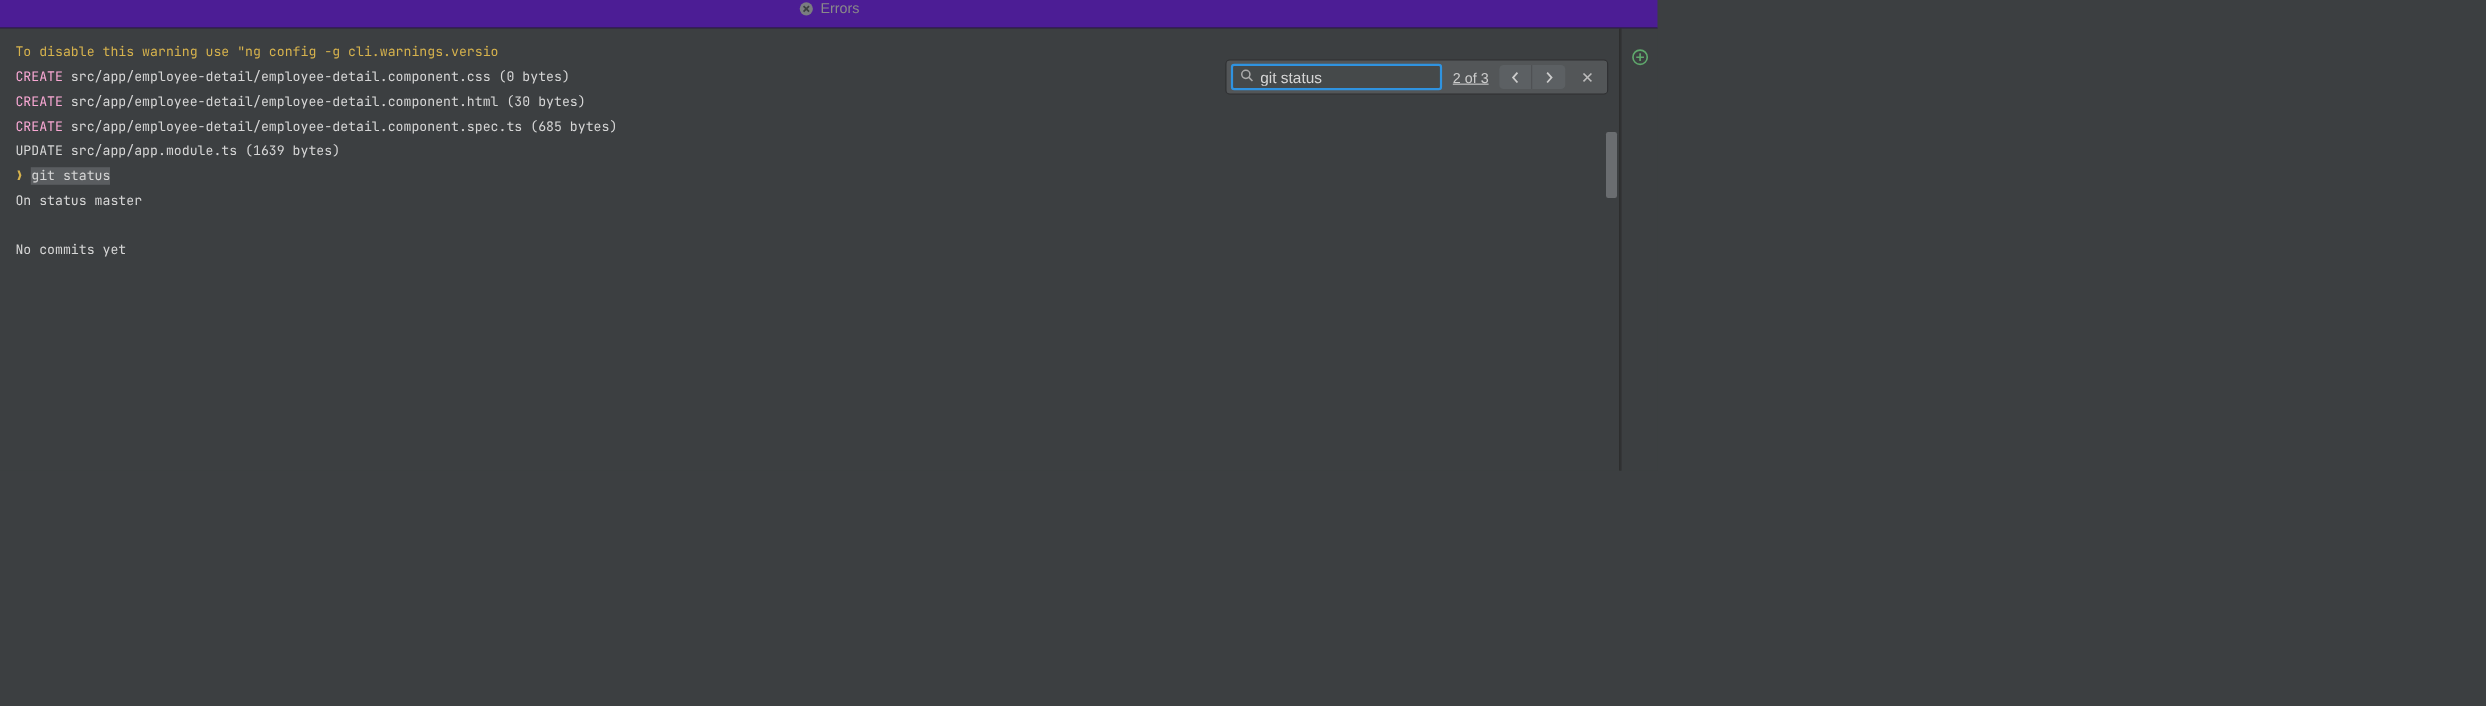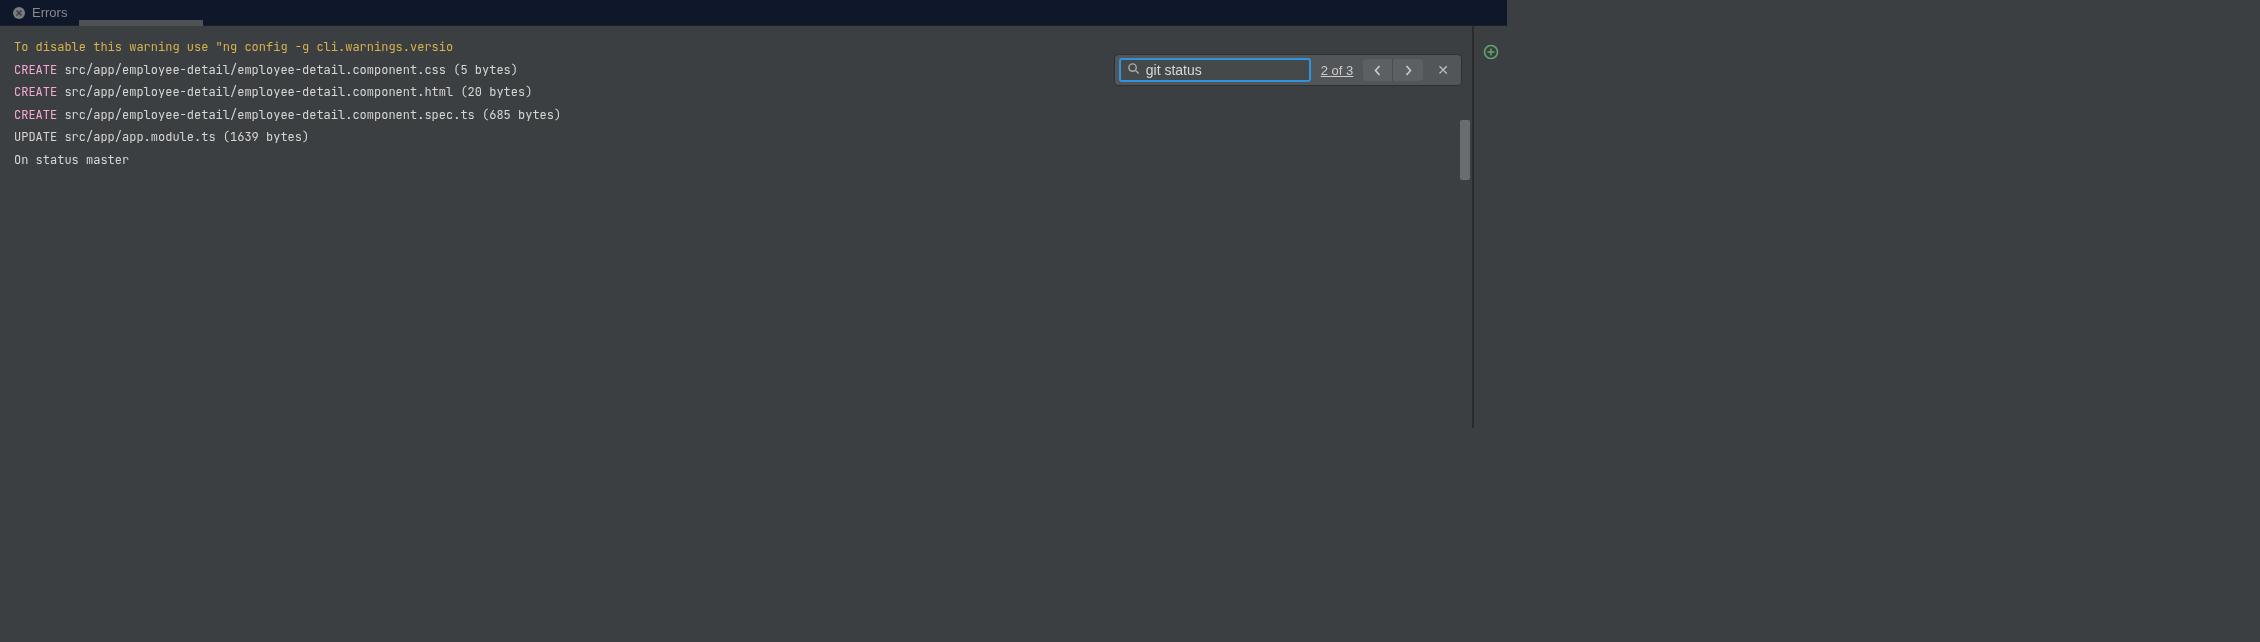--- a/index.html
+++ b/index.html
@@ -5,22 +5,23 @@
 * { margin:0; padding:0; box-sizing:border-box; }
 body {
   width:1507px; height:428px;
   background:#3c3f41;
   font-family:"Segoe UI","Helvetica Neue",Arial,sans-serif;
   font-size:13px; color:#bbb;
   overflow:hidden; position:relative;
 }
 .tab-bar {
   display:flex; align-items:center;
-  height:26px; background:#0f172a;
+  height:26px; background:#4c1d95;
   border-bottom:1px solid #1e1f22;
+  flex-direction:column;
 }
 .tab {
   display:flex; align-items:center; gap:6px;
   height:100%; padding:0 12px;
   cursor:pointer; font-size:13px;
 }
 .tab.inactive { color:#8a8a8a; }
 .tab.active {
   background:#4e5254; color:#ddd;margin-top:40px;
 }
@@ -116,26 +117,28 @@
       <span>▢</span>
       <span>×</span>
     </span>
   </div>
 </div>
 
 <div class="content-area">
   <div class="terminal-wrap">
     <div class="terminal">
       <div><span class="yellow">To disable this warning use "ng config -g cli.warnings.versio</span></div>
-      <div><span class="green">CREATE</span><span> src/app/employee-detail/employee-detail.component.css (5 bytes)</span></div>
-      <div><span class="green">CREATE</span><span> src/app/employee-detail/employee-detail.component.html (20 bytes)</span></div>
+      <div><span class="green">CREATE</span><span> src/app/employee-detail/employee-detail.component.css (0 bytes)</span></div>
+      <div><span class="green">CREATE</span><span> src/app/employee-detail/employee-detail.component.html (30 bytes)</span></div>
       <div><span class="green">CREATE</span><span> src/app/employee-detail/employee-detail.component.spec.ts (685 bytes)</span></div>
       <div><span>UPDATE</span><span> src/app/app.module.ts (1639 bytes)</span></div>
+      <div><span class="prompt">❯</span> <span class="hl">git status</span></div>
       <div>On status master</div>
       <div>&nbsp;</div>
+      <div>No commits yet</div>
       <div>&nbsp;</div>
     </div>
     <div class="scrollbar-thumb"></div>
 
     <div class="search-bar">
       <div class="search-box">
         <span>
           <svg width="13" height="13" viewBox="0 0 14 14">
               <circle cx="6" cy="6" r="4" fill="none" stroke="#aaa" stroke-width="1.5"></circle>
               <line x1="9" y1="9" x2="12.5" y2="12.5" stroke="#aaa" stroke-width="1.5"></line>

